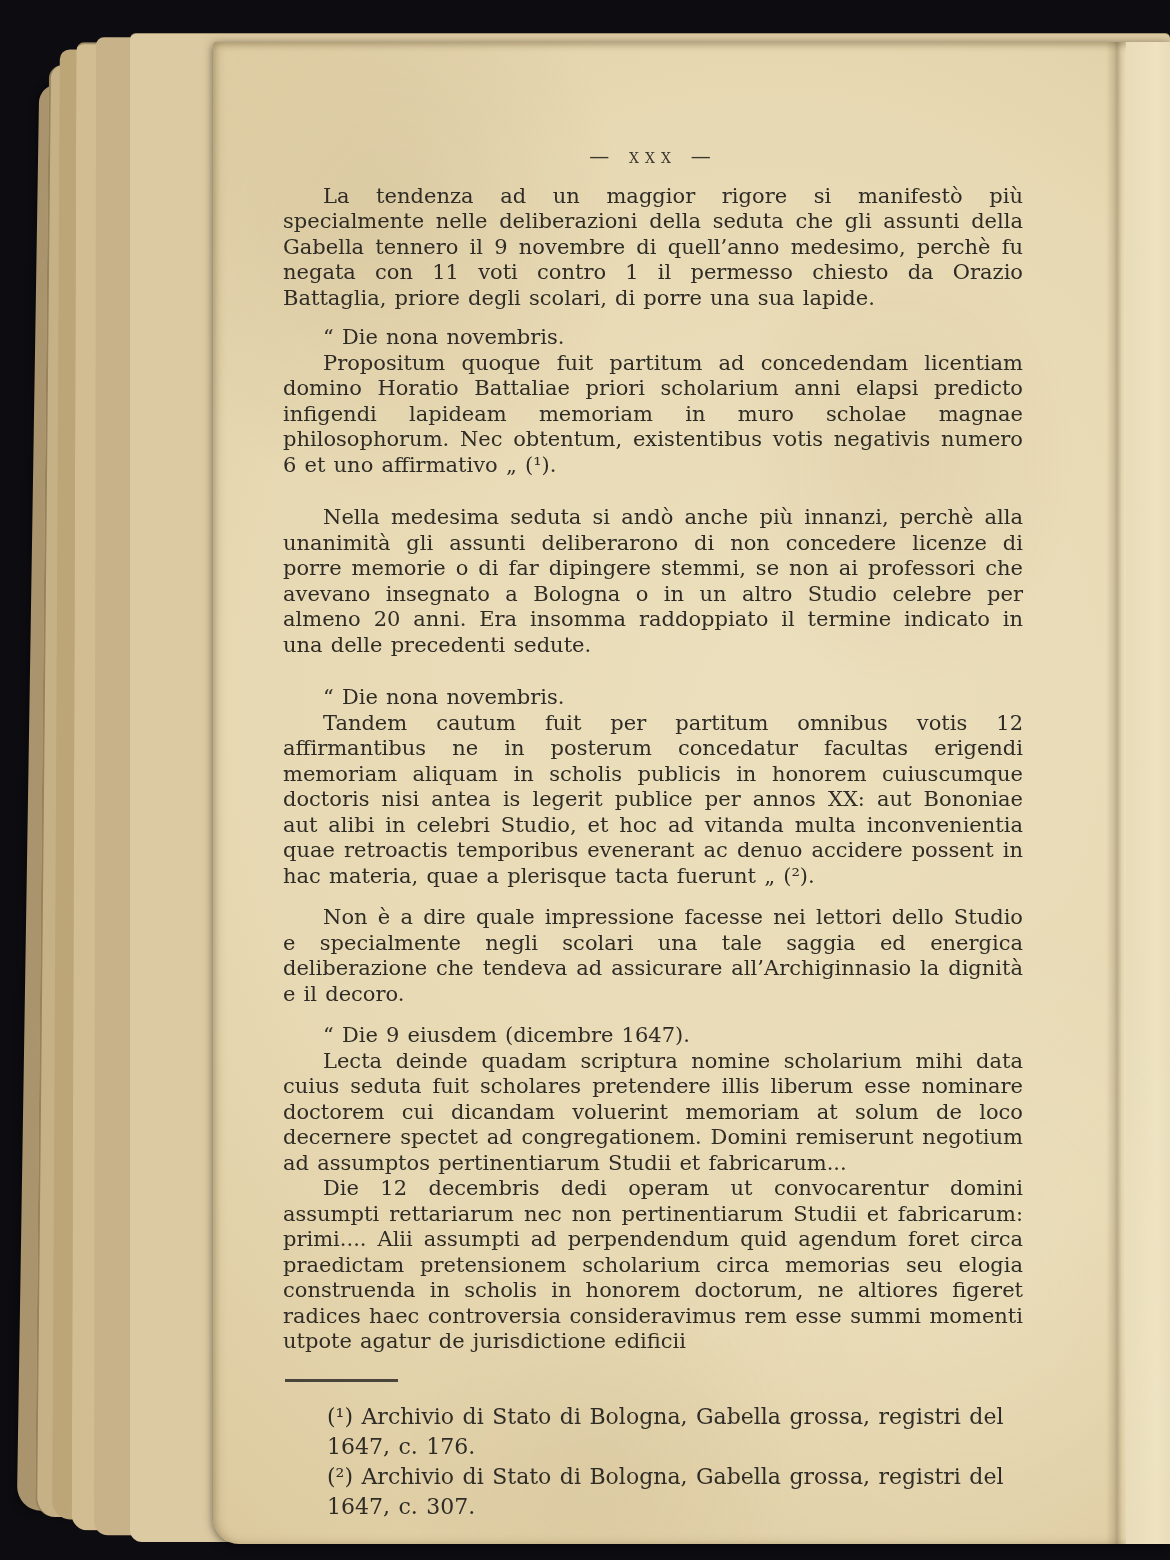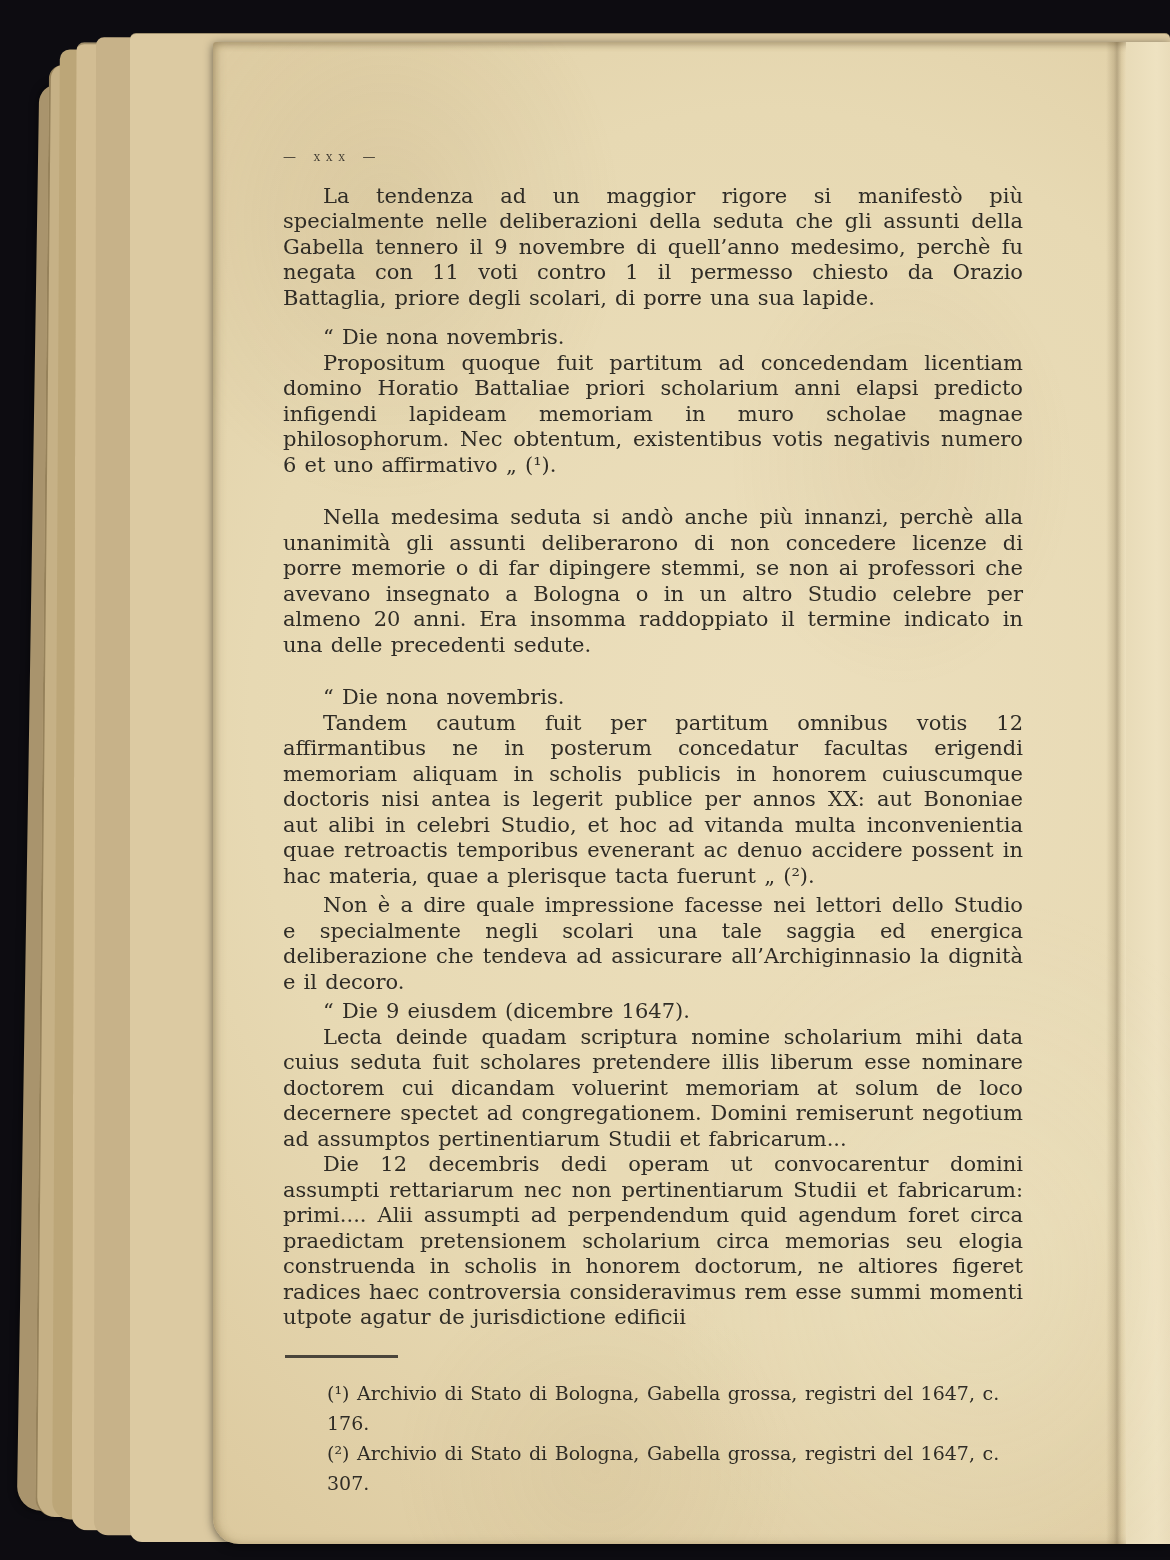--- a/index.html
+++ b/index.html
@@ -60,32 +60,32 @@
     background:linear-gradient(90deg,#e8dbb8,#eee2c1 70%,#e9dcba);
   }
 
   
   .text-col {
     position:absolute; z-index:3; left:70px; top:102px; width:740px;
     color:#2f2c26; font-size:21px; line-height:25.5px;
     text-align:justify; word-spacing:1.5px;
   }
   .folio {
-    text-indent:0; margin:0 0 14px 0;
-    font-variant:small-caps; letter-spacing:6px; font-size:13px; color:#39352d;
+    text-align:center; text-indent:0; margin:0 0 14px 0;
+    font-variant:small-caps; letter-spacing:6px; font-size:20px; color:#39352d;
   }
   .para { margin:0; text-indent:40px; }
   .mt-sm { margin-top:14px; }
-  .mt-md { margin-top:4px; }
+  .mt-md { margin-top:16px; }
   .mt-lg { margin-top:27px; }
 
   .fnrule { height:3px; width:113px; background:#4a453b; margin:24px 0 0 2px; }
   .footnotes { margin-top:20px; }
   .fnote { margin:0; padding-left:44px; text-indent:0; text-align:left;
-           font-size:19px; line-height:30px; }
+           font-size:22px; line-height:30px; }
 </style>
 </head>
 <body>
 
 <div class="scene">
 
   <div class="sheet s1"></div>
   <div class="sheet s2"></div>
   <div class="sheet s3"></div>
   <div class="sheet s4"></div>

